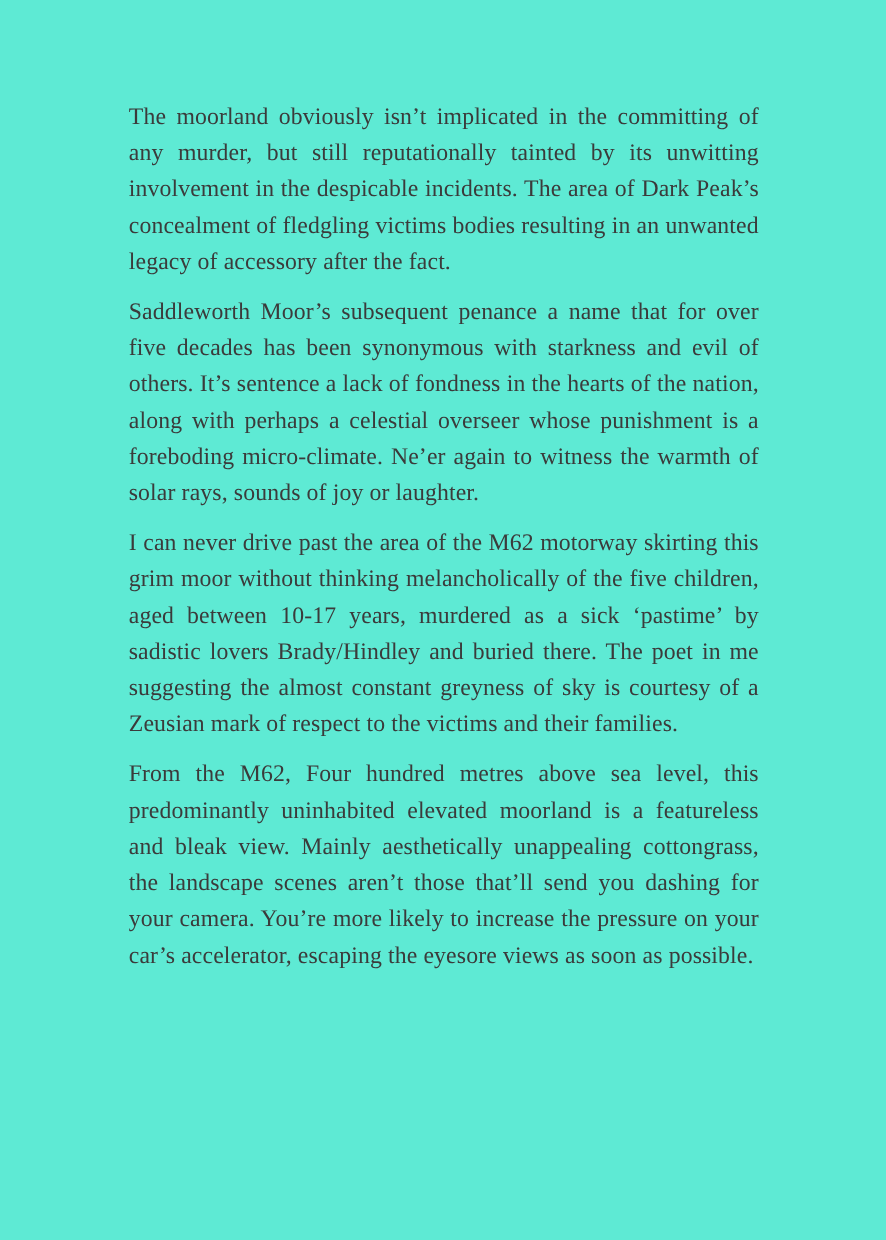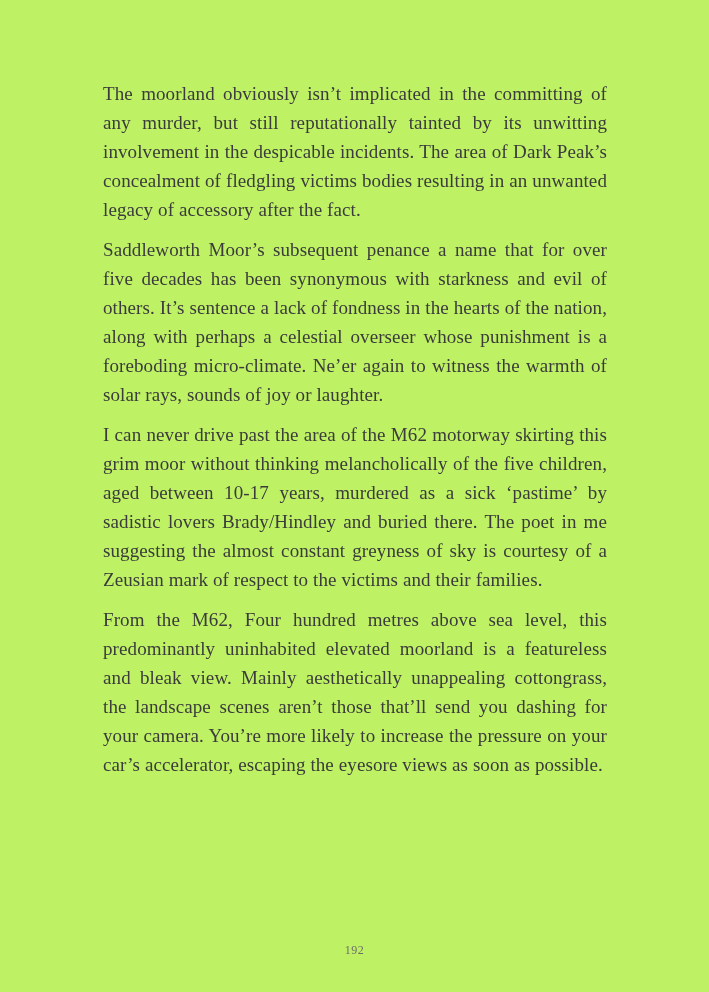--- a/index.html
+++ b/index.html
@@ -4,21 +4,21 @@
 <style>
   html, body {
     margin: 0;
     padding: 0;
     background: #ffffff;
   }
   .page {
     position: relative;
     width: 709px;
     height: 992px;
-    background: #bef264;
+    background: #5eead4;
     overflow: hidden;
     font-family: "Liberation Serif", "DejaVu Serif", serif;
   }
   .page-body {
     position: absolute;
     top: 79px;
     left: 103px;
     width: 504px;
     text-align: justify;
     font-size: 19px;
@@ -45,16 +45,13 @@
 </head>
 <body>
 
 <div class="page">
   <div class="page-body">
     <p>The moorland obviously isn’t implicated in the committing of any murder, but still reputationally tainted by its unwitting involvement in the despicable incidents. The area of Dark Peak’s concealment of fledgling victims bodies resulting in an unwanted legacy of accessory after the fact.</p>
     <p>Saddleworth Moor’s subsequent penance a name that for over five decades has been synonymous with starkness and evil of others. It’s sentence a lack of fondness in the hearts of the nation, along with perhaps a celestial overseer whose punishment is a foreboding micro-climate. Ne’er again to witness the warmth of solar rays, sounds of joy or laughter.</p>
     <p>I can never drive past the area of the M62 motorway skirting this grim moor without thinking melancholically of the five children, aged between 10-17 years, murdered as a sick ‘pastime’ by sadistic lovers Brady/Hindley and buried there. The poet in me suggesting the almost constant greyness of sky is courtesy of a Zeusian mark of respect to the victims and their families.</p>
     <p>From the M62, Four hundred metres above sea level, this predominantly uninhabited elevated moorland is a featureless and bleak view. Mainly aesthetically unappealing cottongrass, the landscape scenes aren’t those that’ll send you dashing for your camera. You’re more likely to increase the pressure on your car’s accelerator, escaping the eyesore views as soon as possible.</p>
   </div>
-  <div class="page-footer">
-    <span class="page-number">192</span>
-  </div>
 </div>
 
 </body></html>

